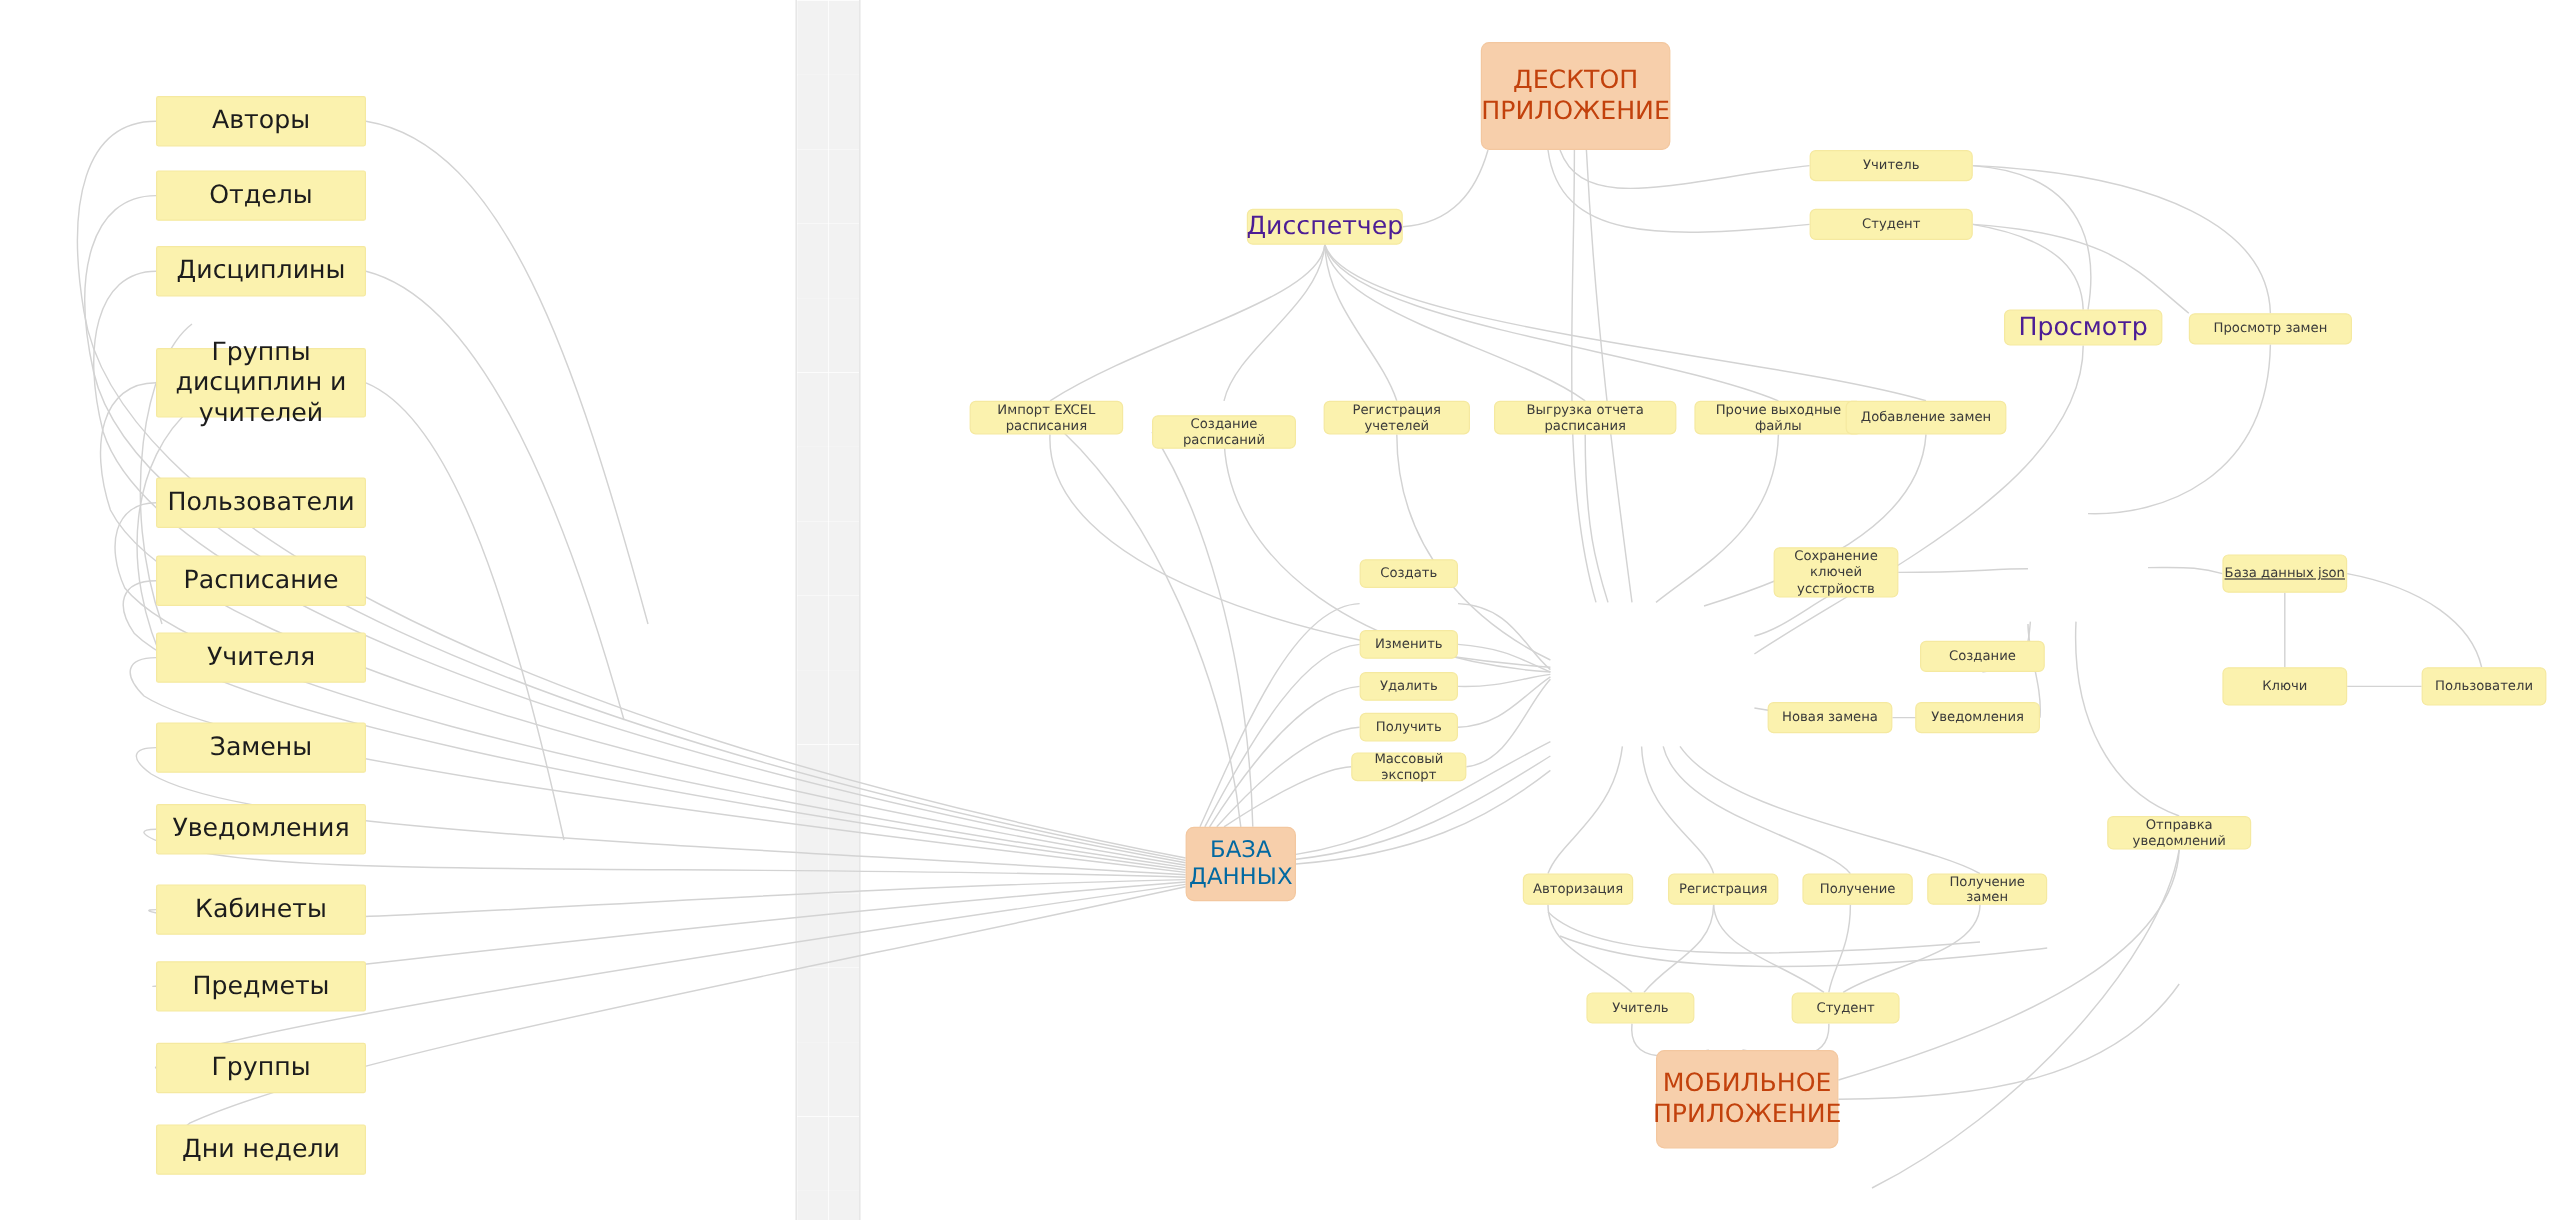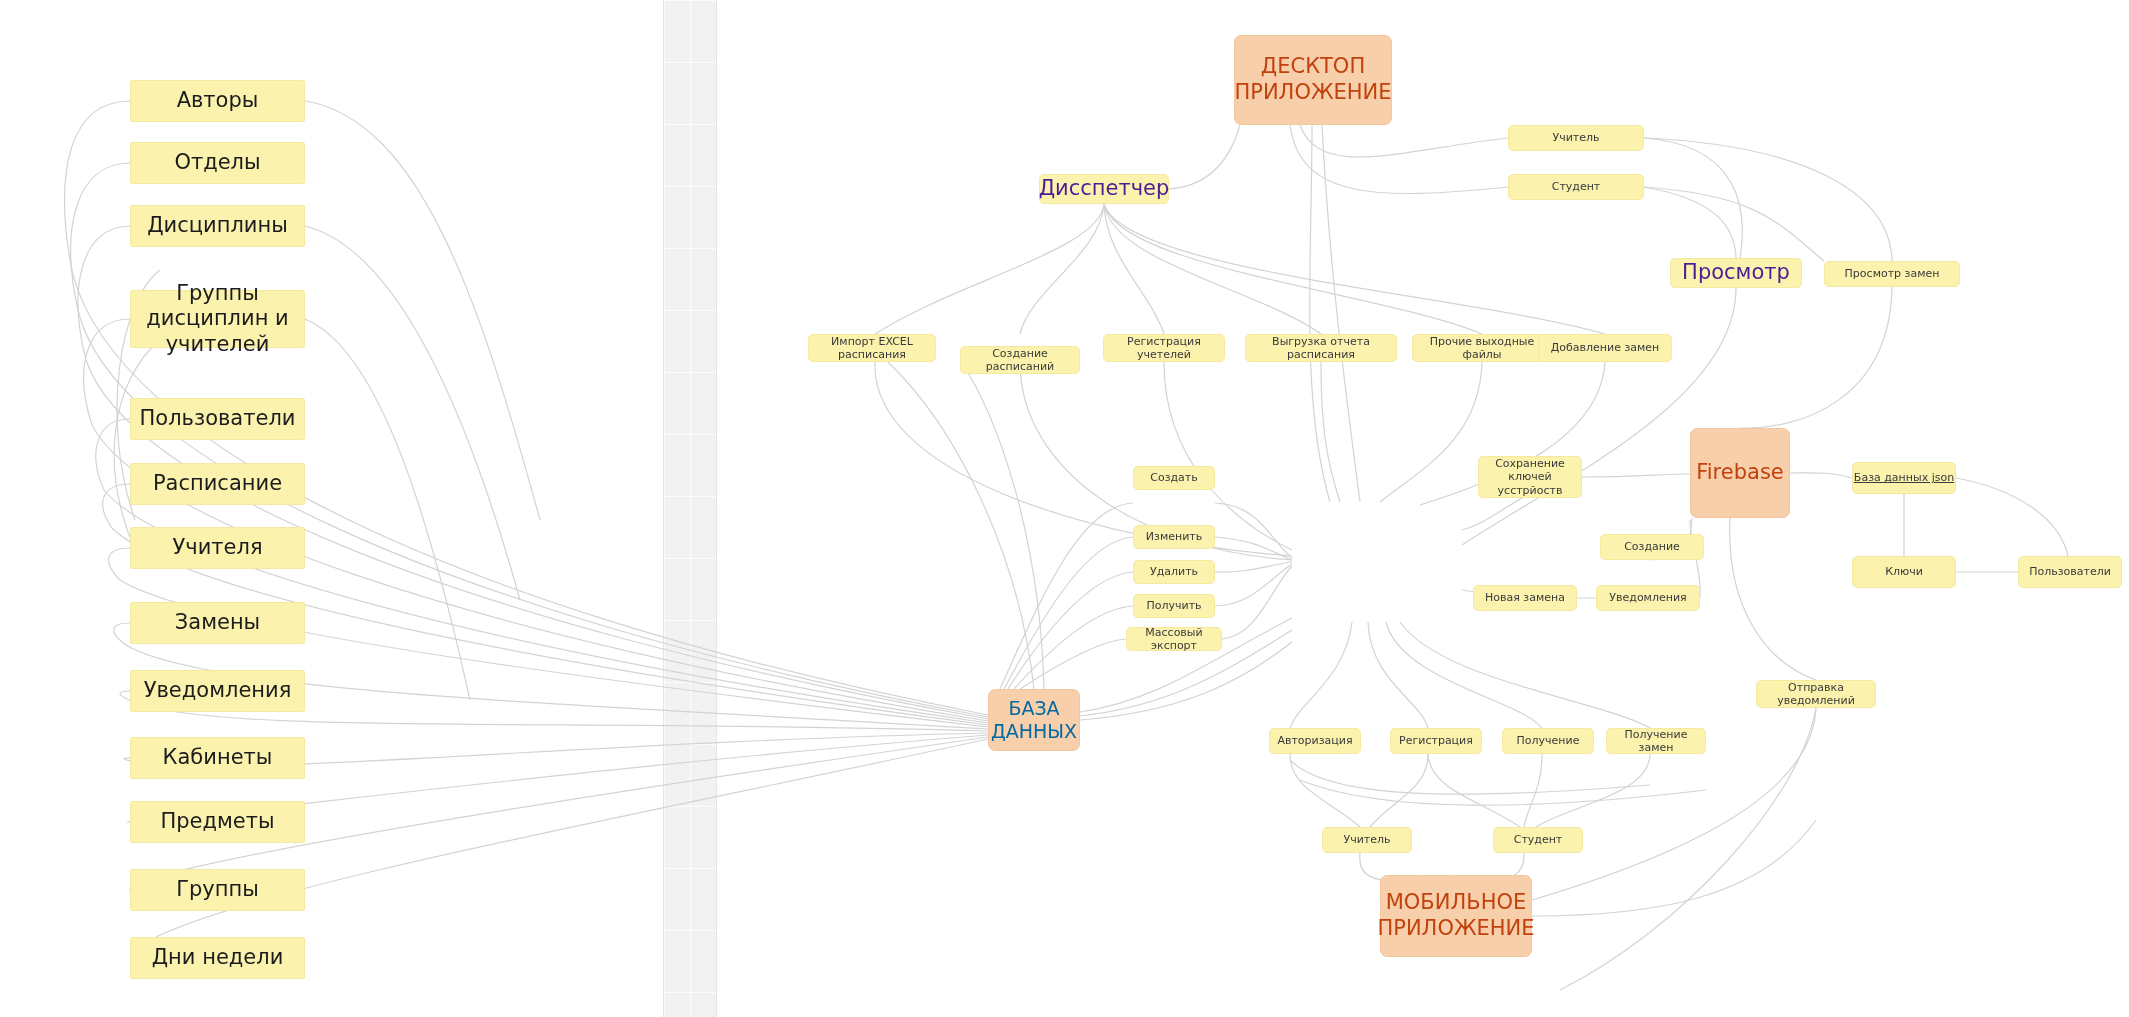--- a/index.html
+++ b/index.html
@@ -181,21 +181,20 @@
     <div class="node n-yellow-lg" style="left:130px;top:602px;width:175px;height:42px;">Замены</div>
     <div class="node n-yellow-lg" style="left:130px;top:670px;width:175px;height:42px;">Уведомления</div>
     <div class="node n-yellow-lg" style="left:130px;top:737px;width:175px;height:42px;">Кабинеты</div>
     <div class="node n-yellow-lg" style="left:130px;top:801px;width:175px;height:42px;">Предметы</div>
     <div class="node n-yellow-lg" style="left:130px;top:869px;width:175px;height:42px;">Группы</div>
     <div class="node n-yellow-lg" style="left:130px;top:937px;width:175px;height:42px;">Дни недели</div>
   </div>
 
   <div class="node n-orange-lg" style="left:1234px;top:35px;width:158px;height:90px;">ДЕСКТОП
 ПРИЛОЖЕНИЕ</div>
-  <div class="node n-orange-lg" style="left:1690px;top:428px;width:100px;height:90px;">Firebase</div>
   <div class="node n-orange-md" style="left:988px;top:689px;width:92px;height:62px;">БАЗА
 ДАННЫХ</div>
   <div class="node n-orange-lg" style="left:1380px;top:875px;width:152px;height:82px;">МОБИЛЬНОЕ
 ПРИЛОЖЕНИЕ</div>
 
   <div class="node n-yellow-md" style="left:1039px;top:174px;width:130px;height:30px;">Дисспетчер</div>
   <div class="node n-yellow-md" style="left:1670px;top:258px;width:132px;height:30px;">Просмотр</div>
 
   <div class="node n-yellow-sm" style="left:1508px;top:125px;width:136px;height:26px;">Учитель</div>
   <div class="node n-yellow-sm" style="left:1508px;top:174px;width:136px;height:26px;">Студент</div>

